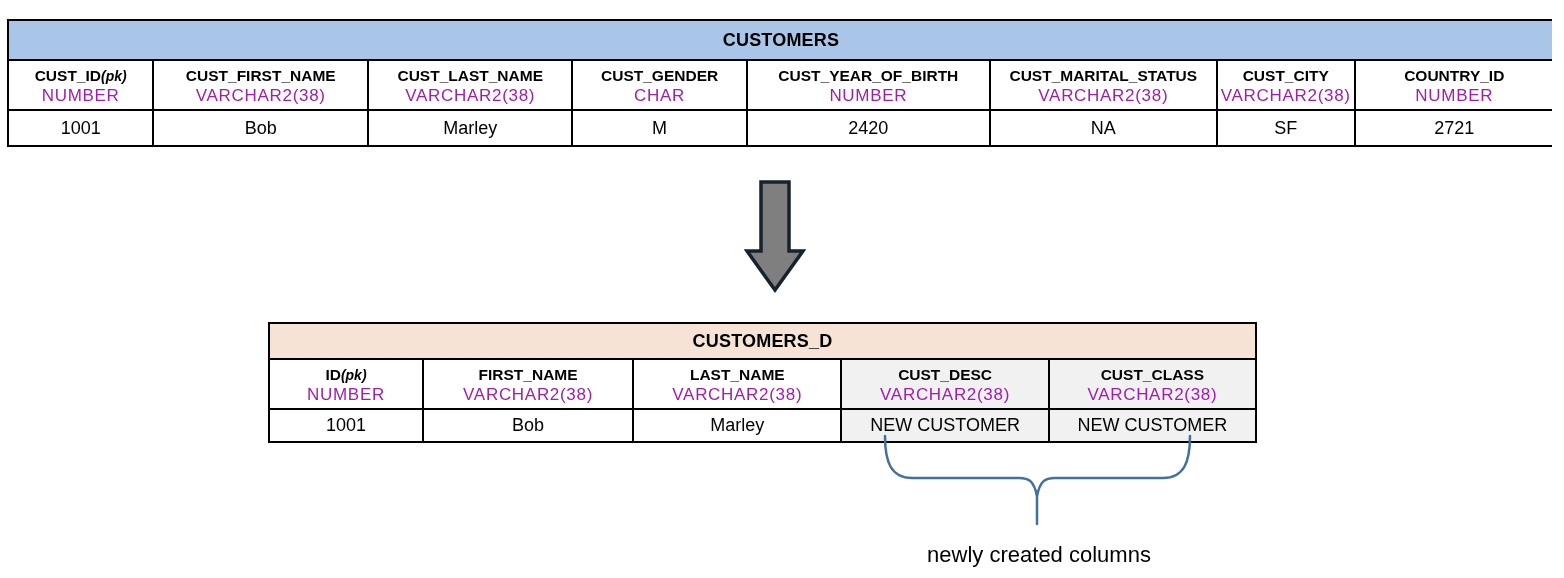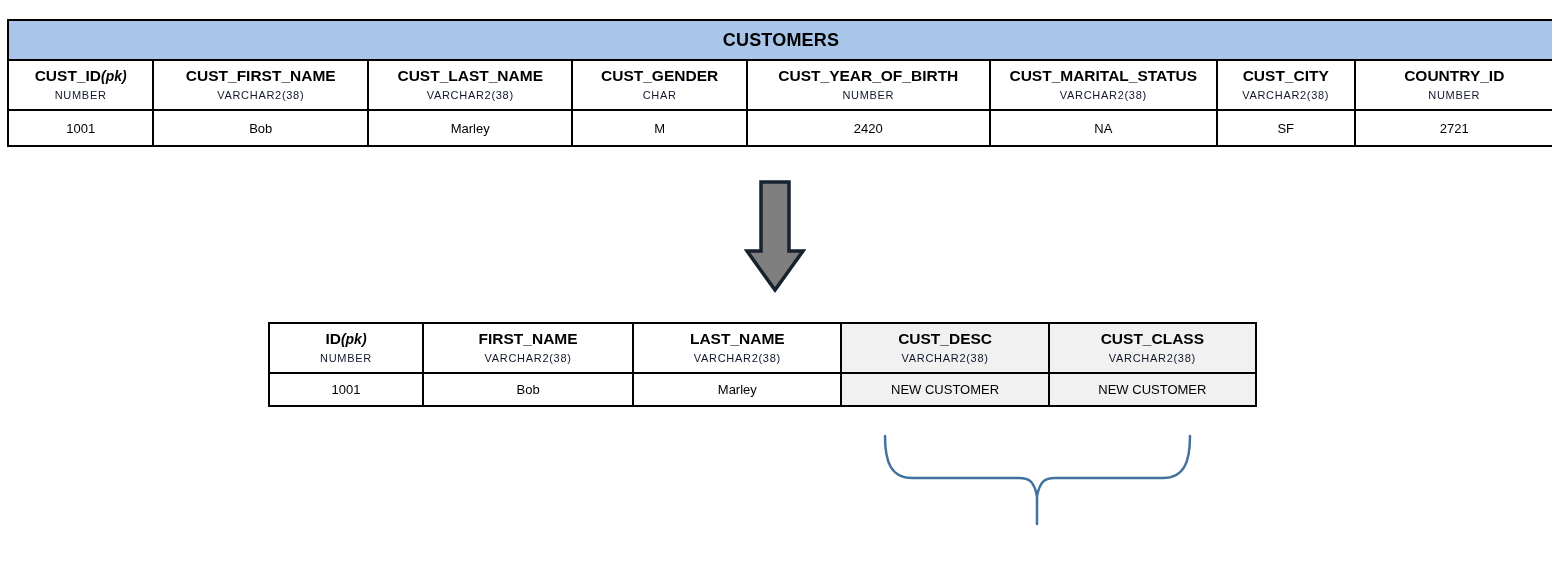--- a/index.html
+++ b/index.html
@@ -38,27 +38,27 @@
     letter-spacing: 0.2px;
     height: 40px;
   }
   #src-table .title-row th { background: #a9c6e8; }
   #dst-table .title-row th { background: #f6e3d5; height: 36px; }
 
   .col-h { padding: 4px 2px 5px 2px; background: #ffffff; }
   .cname { font-size: 15.5px; font-weight: bold; line-height: 22px; }
   .pk { font-weight: 600; font-style: italic; font-size: 14px; }
   .ctype {
-    font-size: 11px;
+    font-size: 17px;
     font-weight: 400;
     letter-spacing: 0.7px;
     line-height: 17px;
-    color: #0f172a;
-  }
-  td.val { font-size: 13px; }
+    color: #a21caf;
+  }
+  td.val { font-size: 18px; }
   #src-table td.val { height: 36px; }
   #dst-table td.val { height: 33px; }
   #dst-table .hl { background: #f1f1f1; }
 
   
   .abs { position: absolute; }
   .caption {
     position: absolute;
     left: 889px;
     top: 541px;
@@ -145,20 +145,23 @@
   <div class="tbl-wrap" style="left:268px; top:322px; width:989px;">
     <table class="db" id="dst-table">
       <colgroup>
         <col style="width:15.6%">
           <col style="width:21.3%">
           <col style="width:21.1%">
           <col style="width:21.0%">
           <col style="width:21.0%">
       </colgroup>
       <tbody>
+          <tr class="title-row">
+        <th colspan="5">CUSTOMERS_D</th>
+      </tr>
       <tr>
         <th class="col-h">
           <div class="cname"><span>ID</span><span class="pk">(pk)</span></div>
           <div class="ctype">NUMBER</div>
         </th>
         <th class="col-h">
           <div class="cname">FIRST_NAME</div>
           <div class="ctype">VARCHAR2(38)</div>
         </th>
         <th class="col-h">
@@ -183,14 +186,15 @@
       </tr>
     </tbody>
       </table>
   </div>
 
   <svg class="abs" style="left:878px; top:432px;" width="320" height="100" viewBox="0 0 320 100">
     <path d="M7 4 C7 30 13 46 34 46 L141 46 C151 46 156 49 159 64 C162 49 167 46 177 46 L285 46 C306 46 312 30 312 4" fill="none" stroke="#41719c" stroke-width="2.5" stroke-linecap="round"></path>
     <path d="M159 64 L159 92" fill="none" stroke="#41719c" stroke-width="2.5" stroke-linecap="round"></path>
   </svg>
 
+  <div class="caption">newly created columns</div>
 
 </div>
 
 </body></html>

